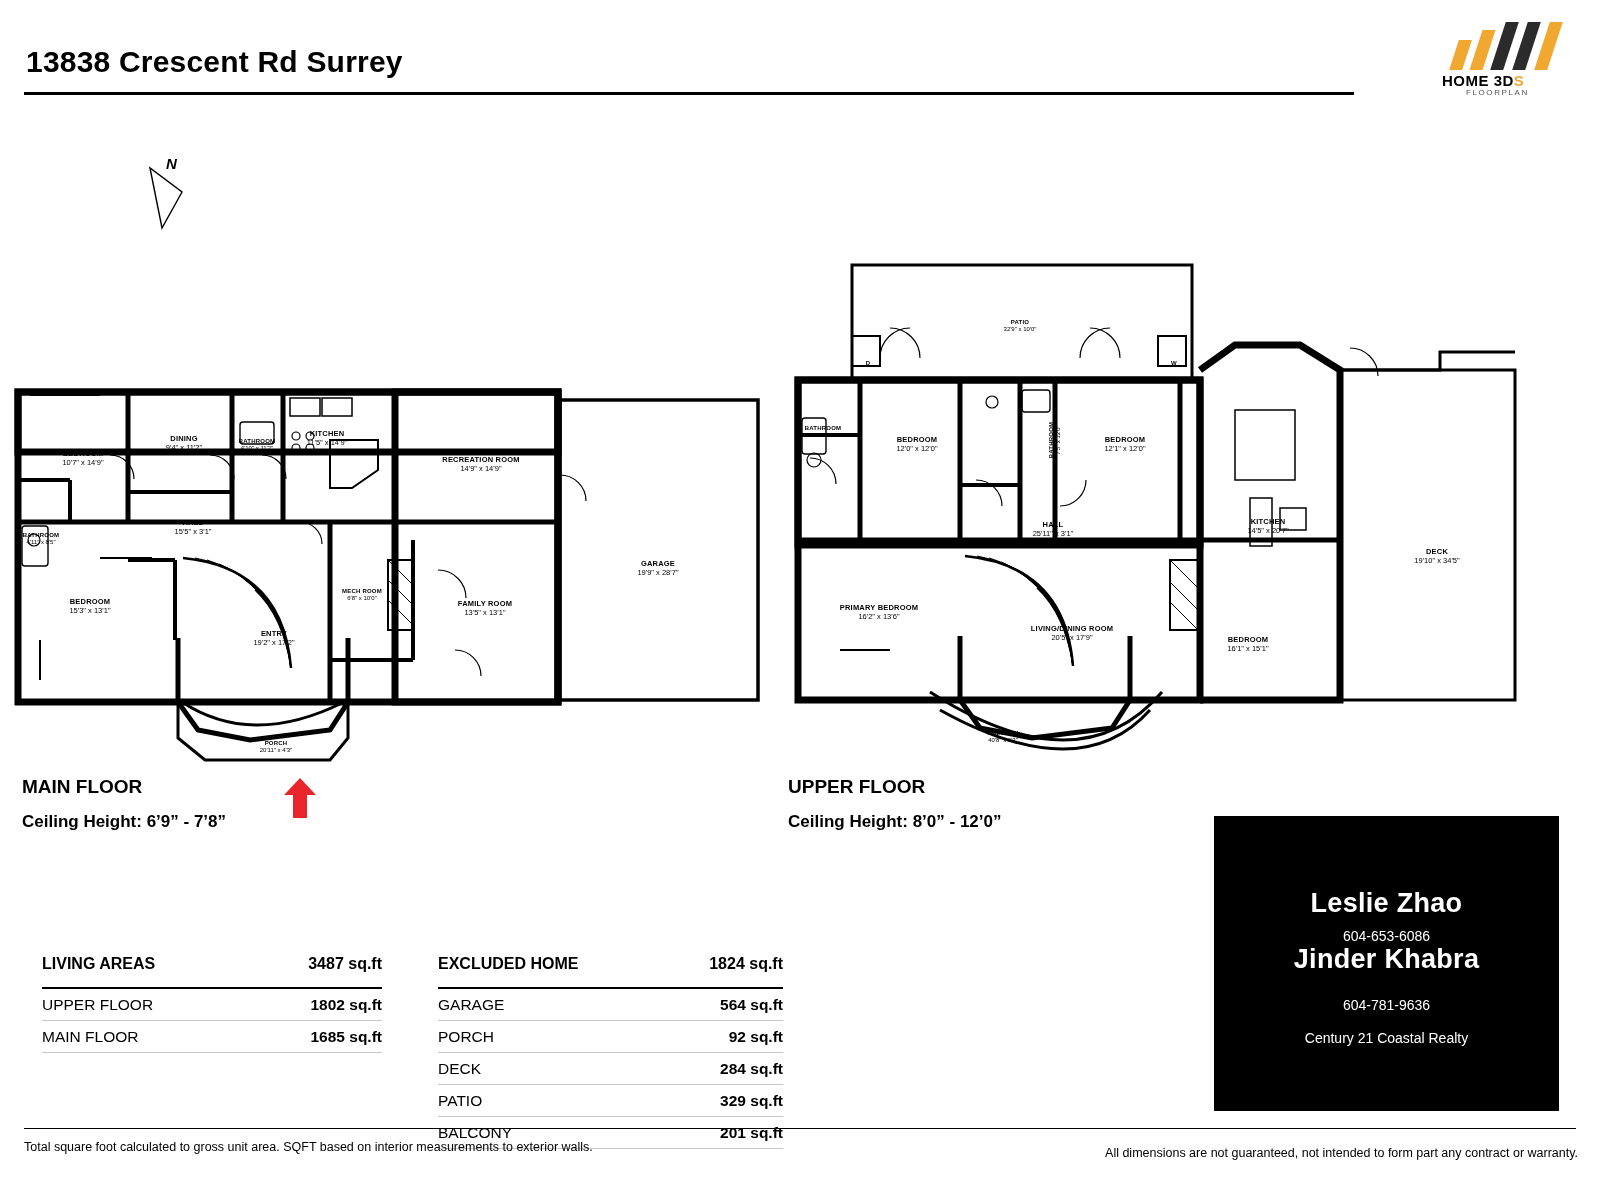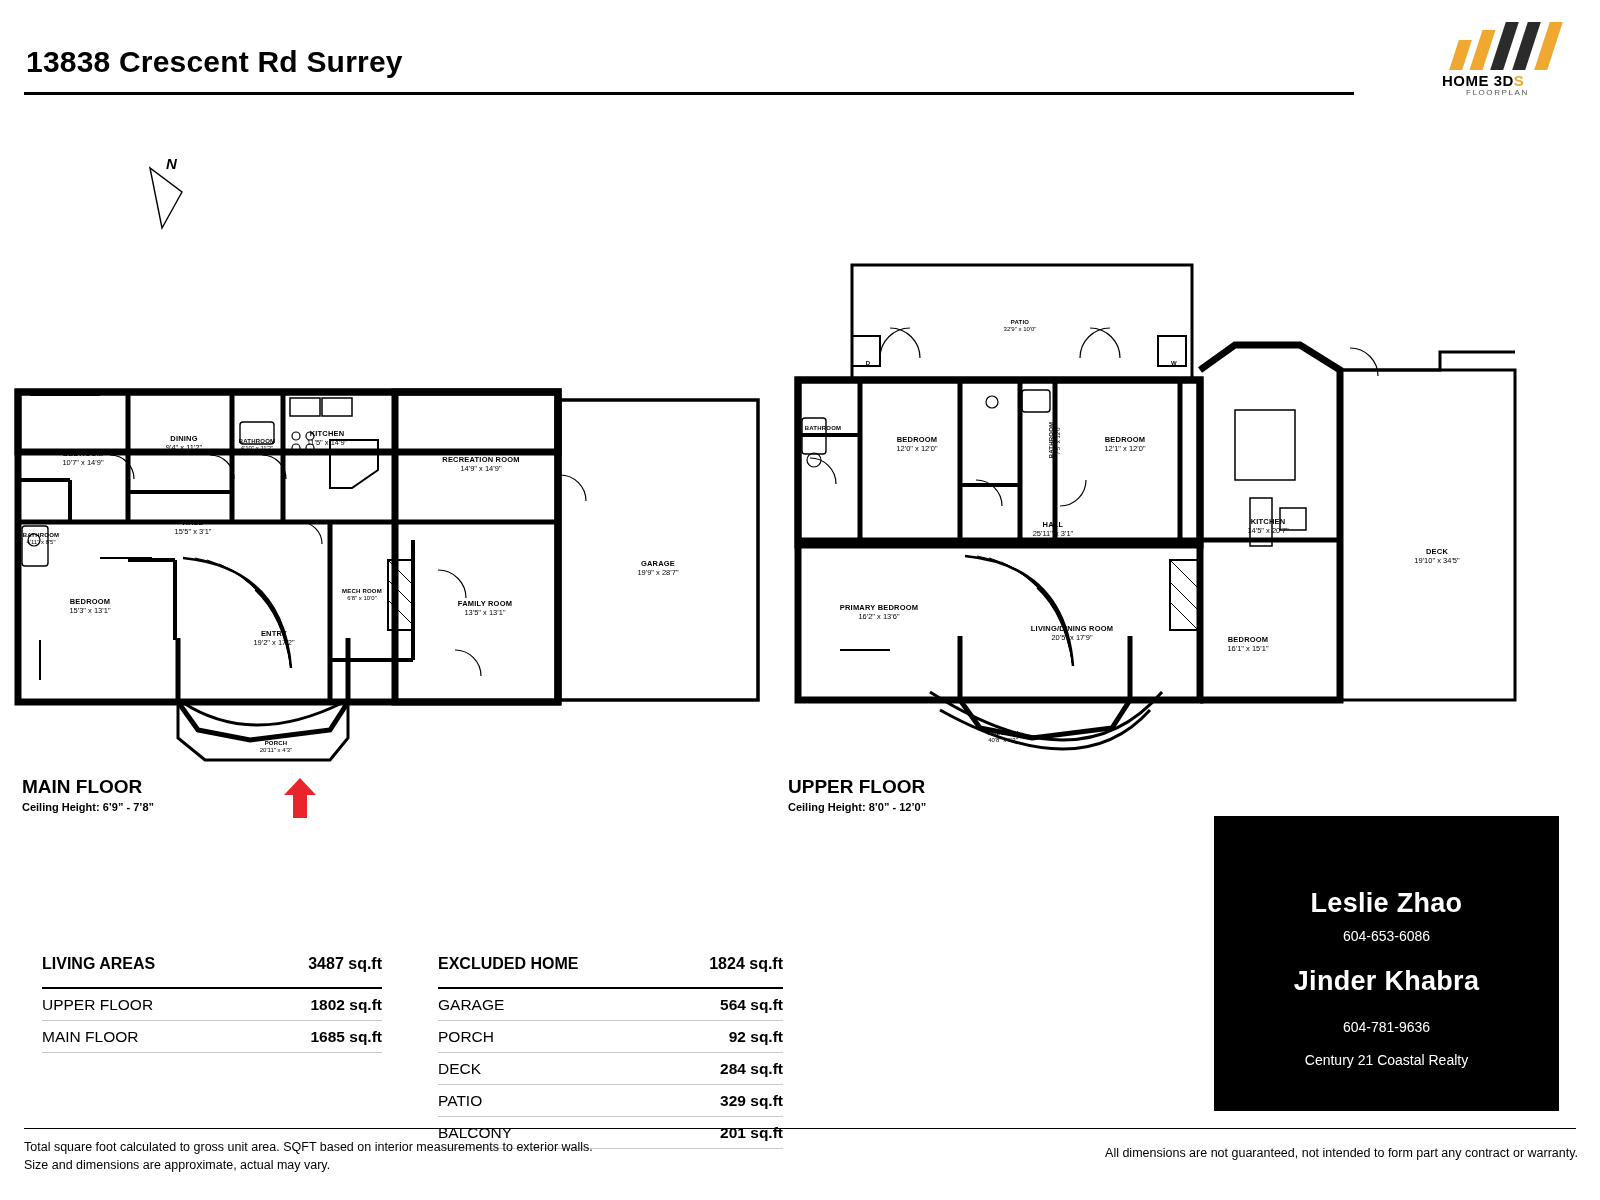--- a/index.html
+++ b/index.html
@@ -45,39 +45,39 @@
   
   .rm{position:absolute;text-align:center;line-height:1.15;}
   .rm .n{font-size:7.5px;font-weight:bold;letter-spacing:.2px;}
   .rm .d{font-size:7.5px;}
   .rm.tiny .n,.rm.tiny .d{font-size:6px;}
   .rm.vert{transform:rotate(-90deg);transform-origin:left top;white-space:nowrap;}
 
   
   .floor-cap{position:absolute;font-weight:bold;}
   .floor-cap .l1{font-size:19px;}
-  .floor-cap .l2{font-size:11px;margin-top:3px;}
+  .floor-cap .l2{font-size:17px;margin-top:14px;}
 
   
   #red-arrow{left:283px;top:778px;width:34px;height:40px;}
 
   
   #areas{left:42px;top:955px;width:760px;}
   .tbl{position:absolute;}
   .tbl .hdr{display:flex;justify-content:space-between;font-size:16px;font-weight:bold;padding-bottom:14px;border-bottom:2px solid #000;}
   .tbl .row{display:flex;justify-content:space-between;font-size:15.5px;padding:7px 0 6px;border-bottom:1px solid #c9c9c9;}
   .tbl .row .v{font-weight:bold;}
   #tbl-living{left:0;top:0;width:340px;}
   #tbl-excluded{left:396px;top:0;width:345px;}
 
   
   #agent{left:1214px;top:816px;width:345px;height:295px;background:#000;color:#fff;text-align:center;}
   #agent .a-name{font-size:27px;font-weight:bold;margin-top:72px;letter-spacing:.3px;}
   #agent .a-phone{font-size:14px;margin-top:9px;}
-  #agent .a-name2{font-size:27px;font-weight:bold;margin-top:22px;letter-spacing:.3px;}
+  #agent .a-name2{font-size:27px;font-weight:bold;letter-spacing:.3px;}
   #agent .a-phone2{font-size:14px;margin-top:22px;}
   #agent .a-co{font-size:14px;margin-top:17px;}
 
   
   #foot-left{left:24px;top:1138px;font-size:12.5px;line-height:1.45;}
   #foot-right{right:22px;top:1146px;font-size:12.5px;text-align:right;}
   #foot-rule{left:24px;top:1128px;width:1552px;height:1px;background:#000;}
 </style>
 </head>
 <body>
@@ -416,15 +416,14 @@
   <div class="a-name">Leslie Zhao</div>
   <div class="a-phone">604-653-6086</div>
   <div class="a-name2">Jinder Khabra</div>
   <div class="a-phone2">604-781-9636</div>
   <div class="a-co">Century 21 Coastal Realty</div>
 </div>
 
 <div class="abs" id="foot-rule"></div>
 <div class="abs" id="foot-left">
   <div>Total square foot calculated to gross unit area. SQFT based on interior measurements to exterior walls.</div>
-  <div>Size and dimensions are approximate, actual may vary.</div>
 </div>
 <div class="abs" id="foot-right">All dimensions are not guaranteed, not intended to form part any contract or warranty.</div>
 
 </body></html>

